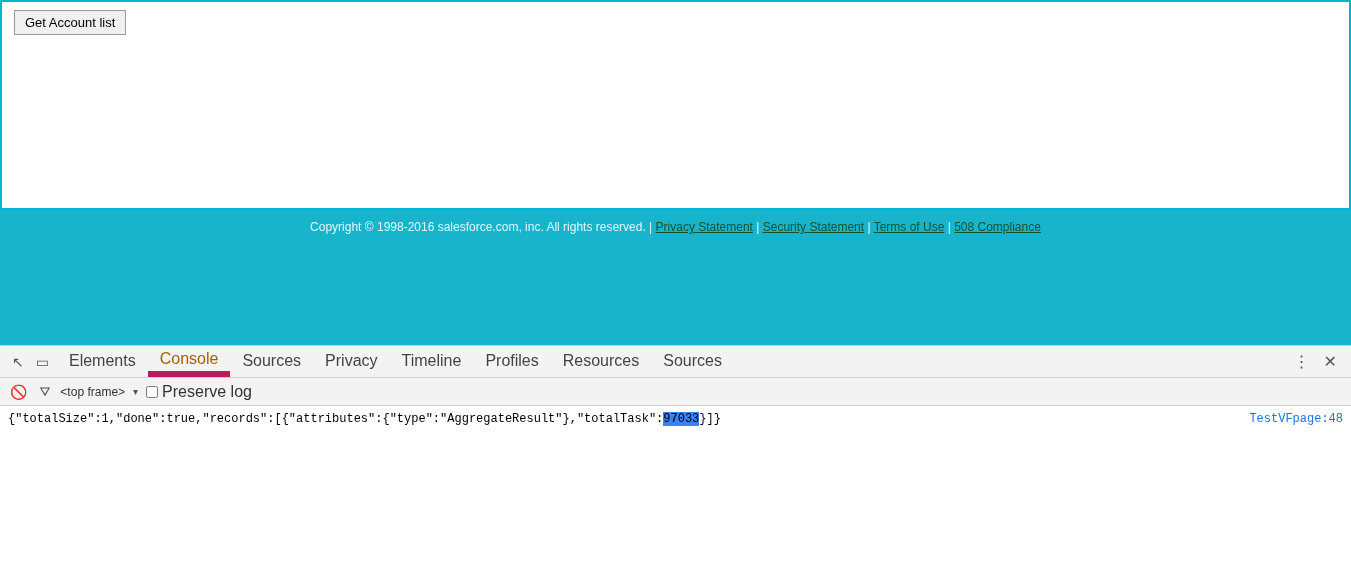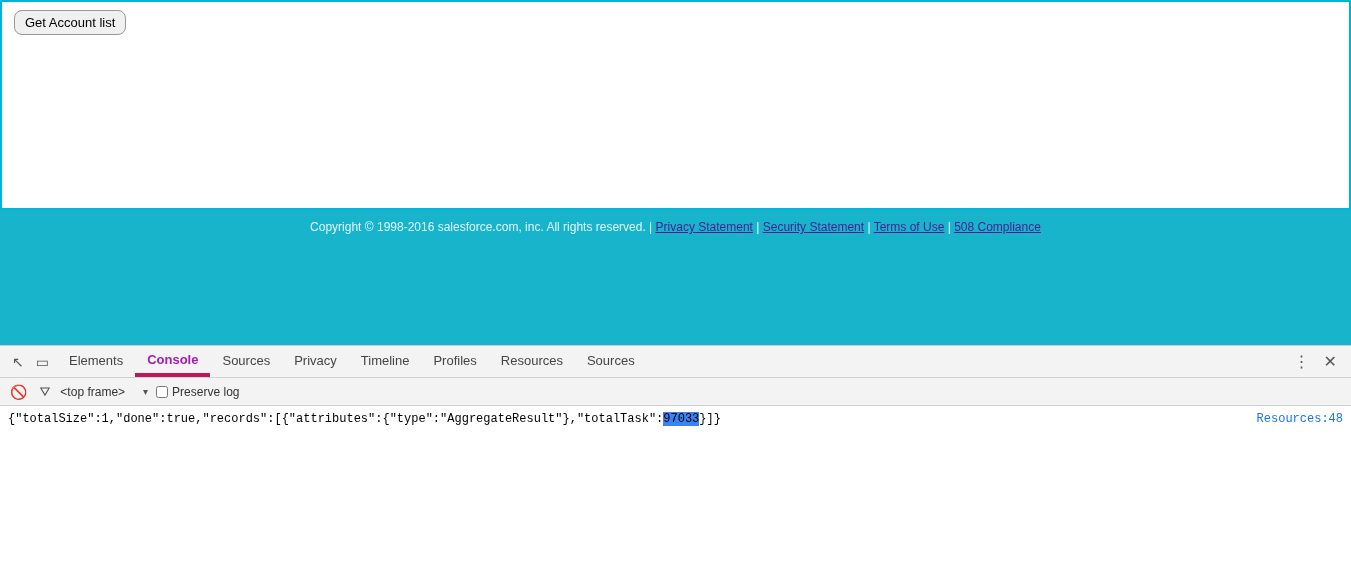--- a/index.html
+++ b/index.html
@@ -17,42 +17,42 @@
     #button-area {
       padding: 8px 12px;
     }
 
     #get-account-btn {
       padding: 4px 10px;
       font-size: 13px;
       border: 1px solid #999;
       background: #f0f0f0;
       cursor: pointer;
-      border-radius: 8px;
+      border-radius: 0;
     }
 
     
     #teal-area {
       width: 100%;
       height: 135px;
       background-color: #18b4cc;
       display: flex;
       align-items: flex-start;
       justify-content: center;
       padding-top: 10px;
     }
 
     #footer-text {
       font-size: 12px;
       color: #e0f7fa;
       text-align: center;
     }
 
     #footer-text a {
-      color: #4c1d95;
+      color: #14532d;
     }
 
     
     #devtools {
       width: 100%;
       height: 355px;
       background: #f3f3f3;
       border-top: 1px solid #ccc;
       display: flex;
       flex-direction: column;
@@ -84,33 +84,32 @@
 
     #devtools-tabs {
       display: flex;
       align-items: stretch;
       height: 100%;
       flex: 1;
     }
 
     .devtools-tab {
       padding: 0 12px;
-      font-size: 13px;
+      font-size: 16px;
       color: #444;
       cursor: pointer;
       display: flex;
       align-items: center;
       border-bottom: 2px solid transparent;
       white-space: nowrap;
     }
 
     .devtools-tab.active {
-      color: #a21caf;
-      border-bottom: 4px solid #be185d;
-      font-weight: bold;
+      color: #a16207;
+      border-bottom: 6px solid #be185d;
     }
 
     #devtools-toolbar-right {
       display: flex;
       align-items: center;
       gap: 6px;
       padding: 0 6px;
       margin-left: auto;
     }
 
@@ -128,21 +127,21 @@
       border-bottom: 1px solid #d0d0d0;
       display: flex;
       align-items: center;
       padding: 0 8px;
       gap: 8px;
     }
 
     #frame-select-wrapper {
       display: flex;
       align-items: center;
-      gap: 18px;
+      gap: 8px;
     }
 
     #frame-select {
       font-size: 12px;
       border: none;
       background: transparent;
       color: #333;
       cursor: pointer;
     }
 
@@ -158,21 +157,21 @@
       gap: 4px;
     }
 
     #preserve-log-checkbox {
       width: 12px;
       height: 12px;
       cursor: pointer;
     }
 
     #preserve-log-label {
-      font-size: 12px;
+      font-size: 16px;
       color: #333;
     }
 
     
     #console-output {
       flex: 1;
       background: #fff;
       padding: 4px 8px;
       overflow-y: auto;
       position: relative;
@@ -286,17 +285,17 @@
       <input type="checkbox" id="preserve-log-checkbox" style="">
       <label for="preserve-log-checkbox" id="preserve-log-label">Preserve log</label>
     </div>
   </div>
 
   <div id="console-output">
     <div id="console-line">
       <span id="console-output-text">
         {"totalSize":1,"done":true,"records":[{"attributes":{"type":"AggregateResult"},"totalTask":<span class="highlight-text">97033</span>}]}
       </span>
-      <a id="console-source-link" href="#">Resources:48</a>
+      <a id="console-source-link" href="#">TestVFpage:48</a>
     </div>
     <div id="console-cursor-line">&nbsp;</div>
   </div>
 </div>
 
 </body></html>

